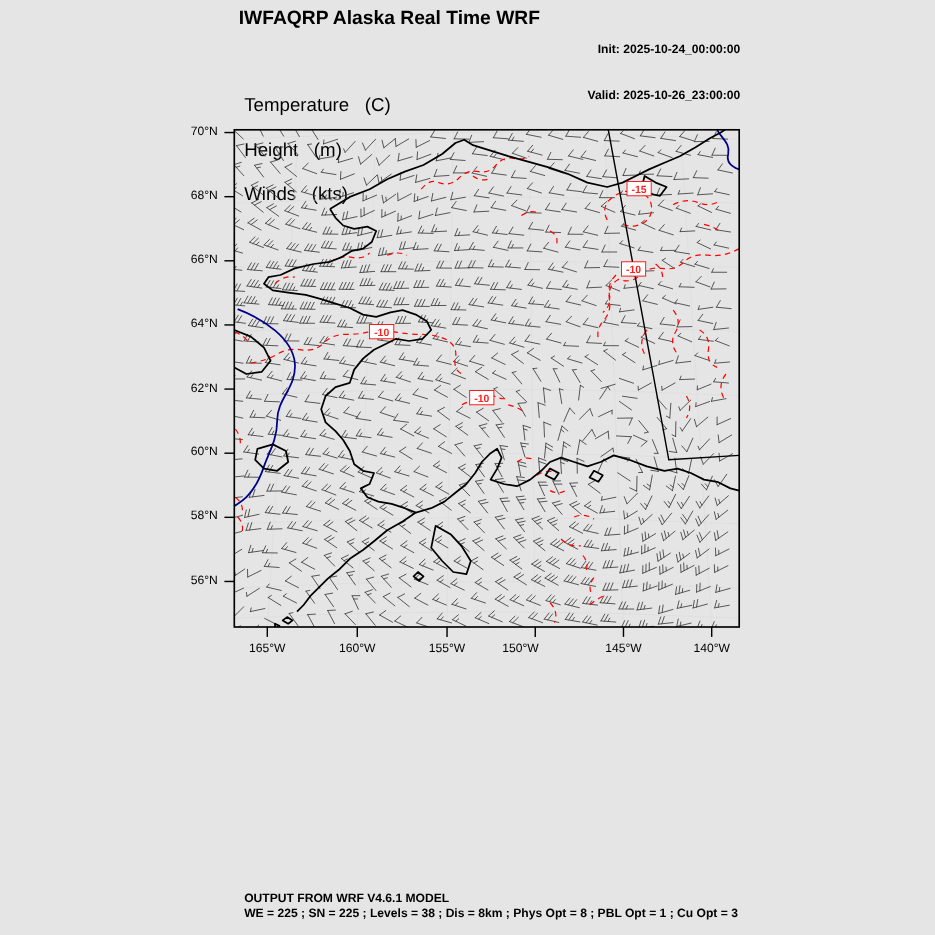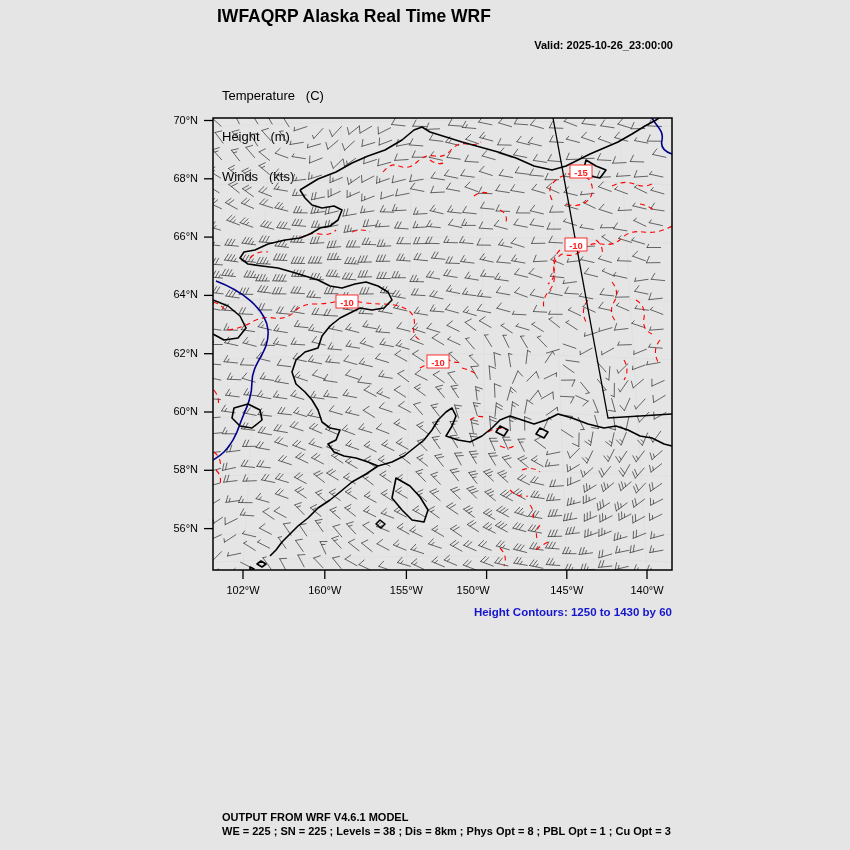--- a/index.html
+++ b/index.html
@@ -1,37 +1,38 @@
 <!DOCTYPE html>
 <html><head>
 <meta charset="utf-8">
 <style>
   html,body{margin:0;padding:0;background:#ffffff;}
   .page{position:relative;width:850px;height:850px;background:#e5e5e5;overflow:hidden;
         font-family:"Liberation Sans", sans-serif;color:#000;}
   .title{position:absolute;left:217px;top:6px;font-size:17.5px;font-weight:bold;white-space:pre;}
   .initblock{position:absolute;left:420px;top:10px;width:253px;text-align:right;
              font-size:11px;font-weight:bold;line-height:14px;white-space:pre;}
-  .legend{position:absolute;left:222px;top:62px;font-size:13px;line-height:13.5px;white-space:pre;}
+  .legend{position:absolute;left:222px;top:62px;font-size:17px;line-height:13.5px;white-space:pre;}
   .cap{position:absolute;left:360px;width:312px;text-align:right;font-size:11.5px;font-weight:bold;white-space:pre;}
   .cap.h{top:606px;}
   .cap.t{top:628px;}
   .footer{position:absolute;left:222px;font-size:11px;font-weight:bold;white-space:pre;}
   .footer.l1{top:811px;}
   .footer.l2{top:825px;}
   .axlab{position:absolute;font-size:11px;white-space:pre;}
   svg{position:absolute;left:0;top:0;}
 </style>
 </head>
 <body>
 
 <div class="page">
   <div class="title">IWFAQRP Alaska Real Time WRF</div>
 
   <div class="initblock">
+    <div>Init: 2025-10-24_00:00:00</div>
     <div>Valid: 2025-10-26_23:00:00</div>
   </div>
 
   <div class="legend">
     <div>Temperature   (C)</div>
     <div>Height   (m)</div>
     <div>Winds   (kts)</div>
   </div>
 
   <svg id="map-svg" width="850" height="850">
@@ -128,25 +129,24 @@
 
   <div id="axis-labels">
       <div class="axlab" style="left: 152px; width: 46px; text-align: right; top: 113.5px;">70°N</div>
       <div class="axlab" style="left: 152px; width: 46px; text-align: right; top: 171.8px;">68°N</div>
       <div class="axlab" style="left: 152px; width: 46px; text-align: right; top: 230.1px;">66°N</div>
       <div class="axlab" style="left: 152px; width: 46px; text-align: right; top: 288.4px;">64°N</div>
       <div class="axlab" style="left: 152px; width: 46px; text-align: right; top: 346.7px;">62°N</div>
       <div class="axlab" style="left: 152px; width: 46px; text-align: right; top: 405px;">60°N</div>
       <div class="axlab" style="left: 152px; width: 46px; text-align: right; top: 463.3px;">58°N</div>
       <div class="axlab" style="left: 152px; width: 46px; text-align: right; top: 521.6px;">56°N</div>
-      <div class="axlab" style="left: 213px; width: 60px; text-align: center; top: 584px;">102°W</div>
+      <div class="axlab" style="left: 213px; width: 60px; text-align: center; top: 584px;">165°W</div>
       <div class="axlab" style="left: 294.8px; width: 60px; text-align: center; top: 584px;">160°W</div>
       <div class="axlab" style="left: 376.4px; width: 60px; text-align: center; top: 584px;">155°W</div>
       <div class="axlab" style="left: 456.6px; width: 60px; top: 584px;">150°W</div>
       <div class="axlab" style="left: 536.8px; width: 60px; text-align: center; top: 584px;">145°W</div>
       <div class="axlab" style="left: 617px; width: 60px; text-align: center; top: 584px;">140°W</div>
     </div>
 
-  <div class="cap h" id="cap-h" style="color: rgb(21, 21, 205);">Height Contours: 1250 to 1430 by 60</div>
 
   <div class="footer l1">OUTPUT FROM WRF V4.6.1 MODEL</div>
   <div class="footer l2">WE = 225 ; SN = 225 ; Levels = 38 ; Dis = 8km ; Phys Opt = 8 ; PBL Opt = 1 ; Cu Opt = 3</div>
 </div>
 
 </body></html>

